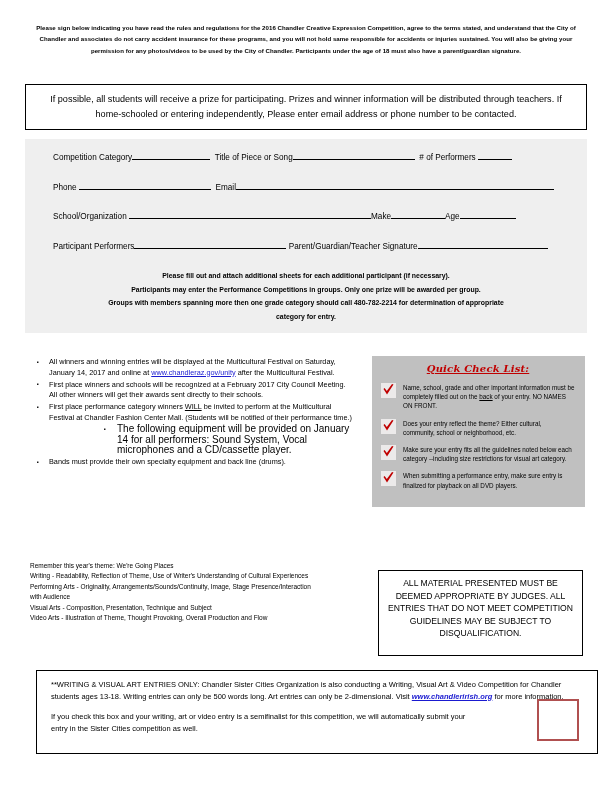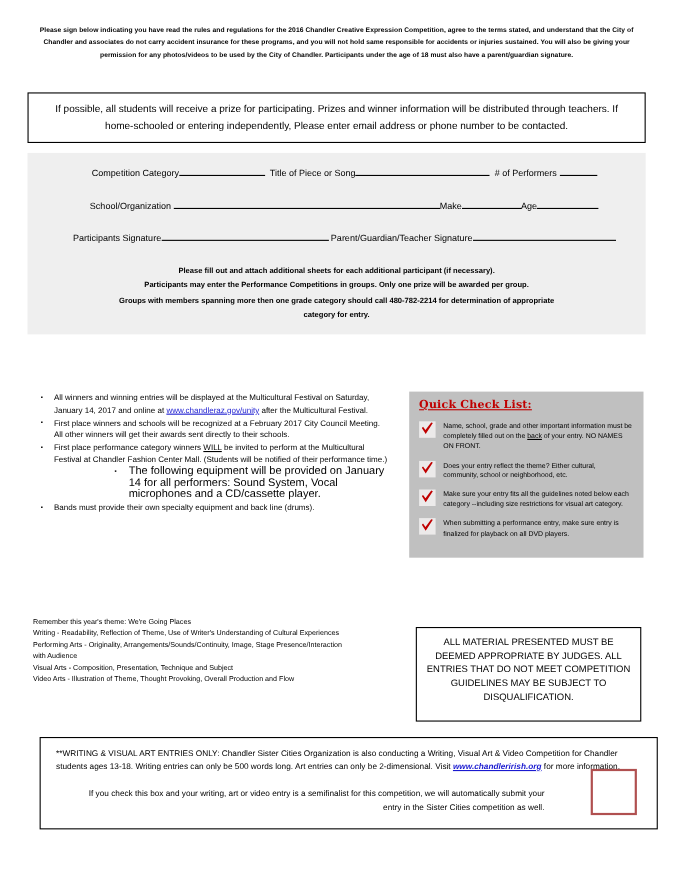--- a/index.html
+++ b/index.html
@@ -58,21 +58,20 @@
     background: #efefef;
     box-sizing: border-box;
     padding: 12px 14px 10px 14px;
   }
   .form-row {
     font-size: 8.2px;
     line-height: 11px;
     padding: 0 0 0 14px;
     margin-bottom: 17.5px;
     white-space: nowrap;
-    text-align: center;
   }
   .form-row:last-of-type { margin-bottom: 8px; }
   .lbl { }
   .fill {
     display: inline-block;
     border-bottom: 0.9px solid #000;
     height: 8px;
     vertical-align: baseline;
   }
   .note-center {
@@ -145,22 +144,24 @@
   .quick-panel {
     position: absolute;
     left: 372px;
     top: 356px;
     width: 213px;
     background: #c0c0c0;
     box-sizing: border-box;
     padding: 7px 10px 9px 9px;
   }
   .quick-title {
+    text-align: center;
     color: #c00000;
     font-family: "DejaVu Serif", serif;
+    font-style: italic;
     font-weight: bold;
     font-size: 10px;
     text-decoration: underline;
     margin-bottom: 9px;
     letter-spacing: 0.2px;
   }
   .check-item {
     display: flex;
     align-items: flex-start;
     margin-bottom: 8px;
@@ -220,23 +221,22 @@
   }
   .sister-p1 {
     font-size: 7.5px;
     line-height: 11.7px;
     margin: 0 0 9px 0;
     width: 525px;
   }
   .sister-p2 {
     font-size: 7.5px;
     line-height: 11.7px;
-    margin: 14px;
+    margin: 0;
     width: 430px;
-    text-align: right;
   }
   a.weblink.italic { font-style: italic; font-weight: bold; }
   .optin-box {
     position: absolute;
     right: 18px;
     top: 28px;
     width: 38px;
     height: 38px;
     border: 2.4px solid #b05050;
     background: transparent;
@@ -253,27 +253,30 @@
     <span>If possible, all students will receive a prize for participating. Prizes and winner information will be distributed through teachers. If home-schooled or entering independently, Please enter email address or phone number to be contacted.</span>
   </div>
 
   <div class="form-block">
 
     <div class="form-row">
       <span class="lbl">Competition Category</span><span class="fill" style="width:78px"></span>&nbsp;&nbsp;<span class="lbl">Title of Piece or Song</span><span class="fill" style="width:122px"></span>&nbsp;&nbsp;<span class="lbl"># of Performers</span>&nbsp;<span class="fill" style="width:34px"></span>
     </div>
 
 
+    <div class="form-row">
+      <span class="lbl">Phone</span>&nbsp;<span class="fill" style="width:132px"></span>&nbsp;&nbsp;<span class="lbl">Email</span><span class="fill" style="width:318px"></span>
+    </div>
 
     <div class="form-row">
       <span class="lbl">School/Organization</span>&nbsp;<span class="fill" style="width:242px"></span><span class="lbl">Make</span><span class="fill" style="width:54px"></span><span class="lbl">Age</span><span class="fill" style="width:56px"></span>
     </div>
 
     <div class="form-row">
-      <span class="lbl">Participants Signature</span><span class="fill" style="width:152px"></span>&nbsp;<span class="lbl">Parent/Guardian/Teacher Signature</span><span class="fill" style="width:130px"></span>
+      <span class="lbl">Participant Performers</span><span class="fill" style="width:152px"></span>&nbsp;<span class="lbl">Parent/Guardian/Teacher Signature</span><span class="fill" style="width:130px"></span>
     </div>
 
     <div class="note-center">
       <span class="sp">Please fill out and attach additional sheets for each additional participant (if necessary).</span>
       <span class="note-gap"></span>
       <span class="sp">Participants may enter the Performance Competitions in groups. Only one prize will be awarded per group.</span>
       <span class="sp">Groups with members spanning more then one grade category should call 480-782-2214 for determination of appropriate</span>
       <span class="sp">category for entry.</span>
     </div>
   </div>

